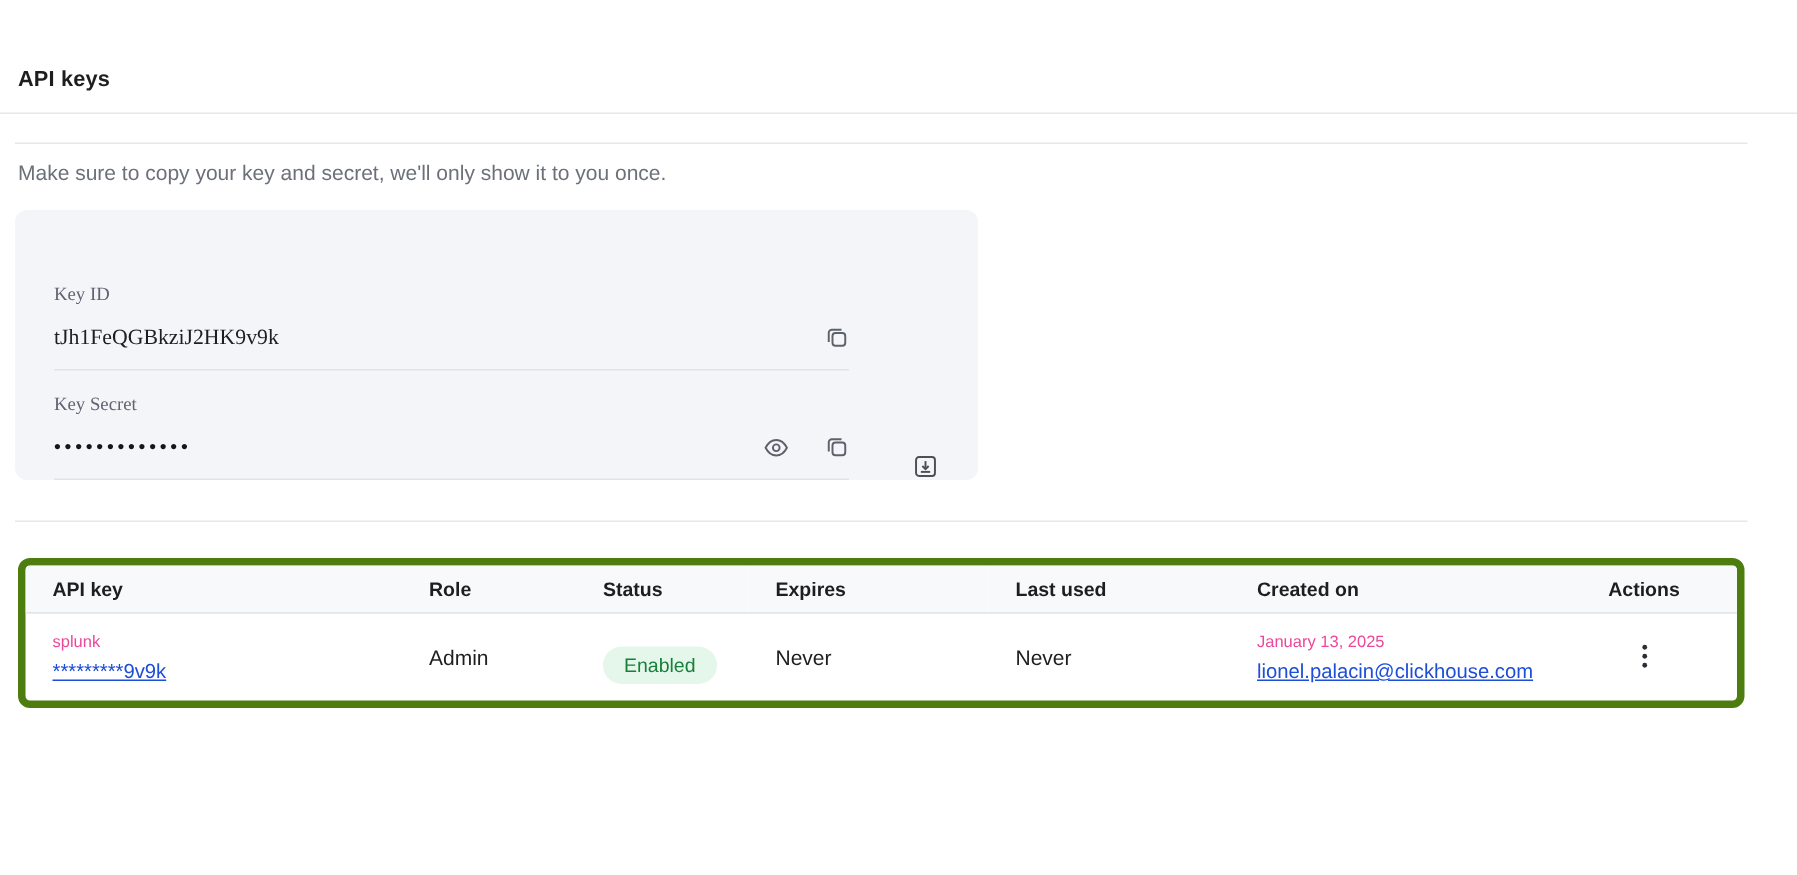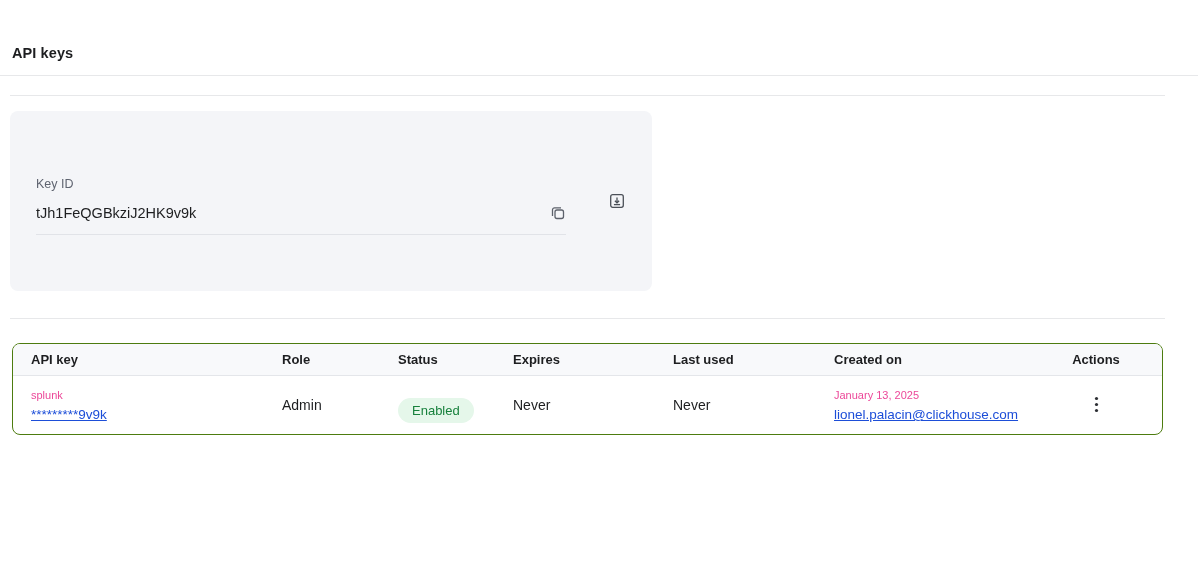--- a/index.html
+++ b/index.html
@@ -24,21 +24,21 @@
   }
   .link { color: #2b6de0; text-decoration: none; cursor: pointer; }
   .divider.after-desc { margin-top: 19px; }
 
   .banner-title { margin: 19px 12px 0 12px; font-size: 15px; font-weight: 700; line-height: 20px; }
   .banner-subtitle { margin: 10px 12px 0 12px; font-size: 14px; color: #6c7079; line-height: 19px; }
 
   .key-panel {
     margin: 15px 0 0 10px; width: 642px; height: 180px;
     background: #f4f5f8; border-radius: 8px;
-    display: flex; align-items: center;
+    display: flex; align-items: flex-end; font-family: Liberation Serif, serif;
   }
   .key-fields { flex: 1 1 auto; padding: 10px 14px 0 26px; }
   .field { border-bottom: 1px solid #e1e3e8; padding: 15px 0 0 0; }
   .field-label { font-size: 12.5px; color: #5f6470; line-height: 15px; }
   .field-row { display: flex; align-items: center; justify-content: space-between; height: 42px; }
   .field-value { font-size: 14.5px; color: #1d1e20; }
   .secret-dots { font-size: 13px; font-weight: 700; letter-spacing: 2.5px; color: #15161a; }
   .row-icons { display: flex; align-items: center; gap: 24px; }
   .icon-btn {
     background: none; border: none; padding: 0; cursor: pointer;
@@ -46,21 +46,21 @@
     color: #5c616b;
   }
   .icon-btn svg { display: block; }
   .v-divider { width: 1px; background: #e1e3e8; margin: 26px 0; }
   .download-col { width: 71px; display: flex; align-items: center; justify-content: center; }
 
   .divider.before-table { margin-top: 27px; }
 
   .table-wrap {
     margin: 24px 0 0 12px; width: 1151px;
-    border: 1px solid #4d7c0f; border-radius: 8px; overflow: hidden;
+    border: 5px solid #4d7c0f; border-radius: 8px; overflow: hidden;
     background: #fff;
   }
   table.keys-table { width: 100%; border-collapse: collapse; }
   .keys-table thead tr { background: #f8f9fb; }
   .keys-table th {
     font-size: 13px; font-weight: 700; text-align: left; color: #1d1e20;
     height: 31px; padding: 0 0 0 18px; border-bottom: 1px solid #e4e6ea;
     white-space: nowrap;
   }
   .keys-table td {
@@ -85,20 +85,21 @@
 
   <div class="page-header">
     <div class="page-title">API keys</div>
   </div>
   <hr class="divider full">
 
 
   <hr class="divider inset after-desc">
 
   <section>
+    <div class="banner-subtitle">Make sure to copy your key and secret, we'll only show it to you once.</div>
 
     <div class="key-panel">
       <div class="key-fields">
 
         <div class="field" style="padding-top:0;">
           <div class="field-label">Key ID</div>
           <div class="field-row">
             <span class="field-value">tJh1FeQGBkziJ2HK9v9k</span>
             <span class="row-icons">
               <button class="icon-btn">
@@ -106,20 +107,44 @@
                     <svg width="16" height="16" viewBox="0 0 16 16" fill="none" stroke="currentColor" stroke-width="1.3">
                       <rect x="5" y="5" width="8.5" height="8.5" rx="2"></rect>
                       <path d="M11 2.8H4.6A2.1 2.1 0 0 0 2.5 4.9V11"></path>
                     </svg>
                   </span>
               </button>
             </span>
           </div>
         </div>
 
+        <div class="field">
+          <div class="field-label">Key Secret</div>
+          <div class="field-row">
+            <span class="secret-dots">•••••••••••••</span>
+            <span class="row-icons">
+              <button class="icon-btn">
+                <span>
+                    <svg width="17" height="17" viewBox="0 0 16 16" fill="none" stroke="currentColor" stroke-width="1.2">
+                      <path d="M1.3 8C3 4.7 5.4 3.1 8 3.1S13 4.7 14.7 8C13 11.3 10.6 12.9 8 12.9S3 11.3 1.3 8Z"></path>
+                      <circle cx="8" cy="8" r="2.1"></circle>
+                    </svg>
+                  </span>
+              </button>
+              <button class="icon-btn">
+                <span>
+                    <svg width="16" height="16" viewBox="0 0 16 16" fill="none" stroke="currentColor" stroke-width="1.3">
+                      <rect x="5" y="5" width="8.5" height="8.5" rx="2"></rect>
+                      <path d="M11 2.8H4.6A2.1 2.1 0 0 0 2.5 4.9V11"></path>
+                    </svg>
+                  </span>
+              </button>
+            </span>
+          </div>
+        </div>
 
       </div>
       <div class="v-divider"></div>
       <div class="download-col">
         <button class="icon-btn">
           <span>
               <svg width="18" height="18" viewBox="0 0 18 18" fill="none" stroke="#4b5058" stroke-width="1.3">
                 <rect x="2.7" y="2.7" width="12.6" height="12.6" rx="2"></rect>
                 <path d="M9 5.4v5.2"></path>
                 <path d="M6.9 8.7 9 10.8l2.1-2.1"></path>

